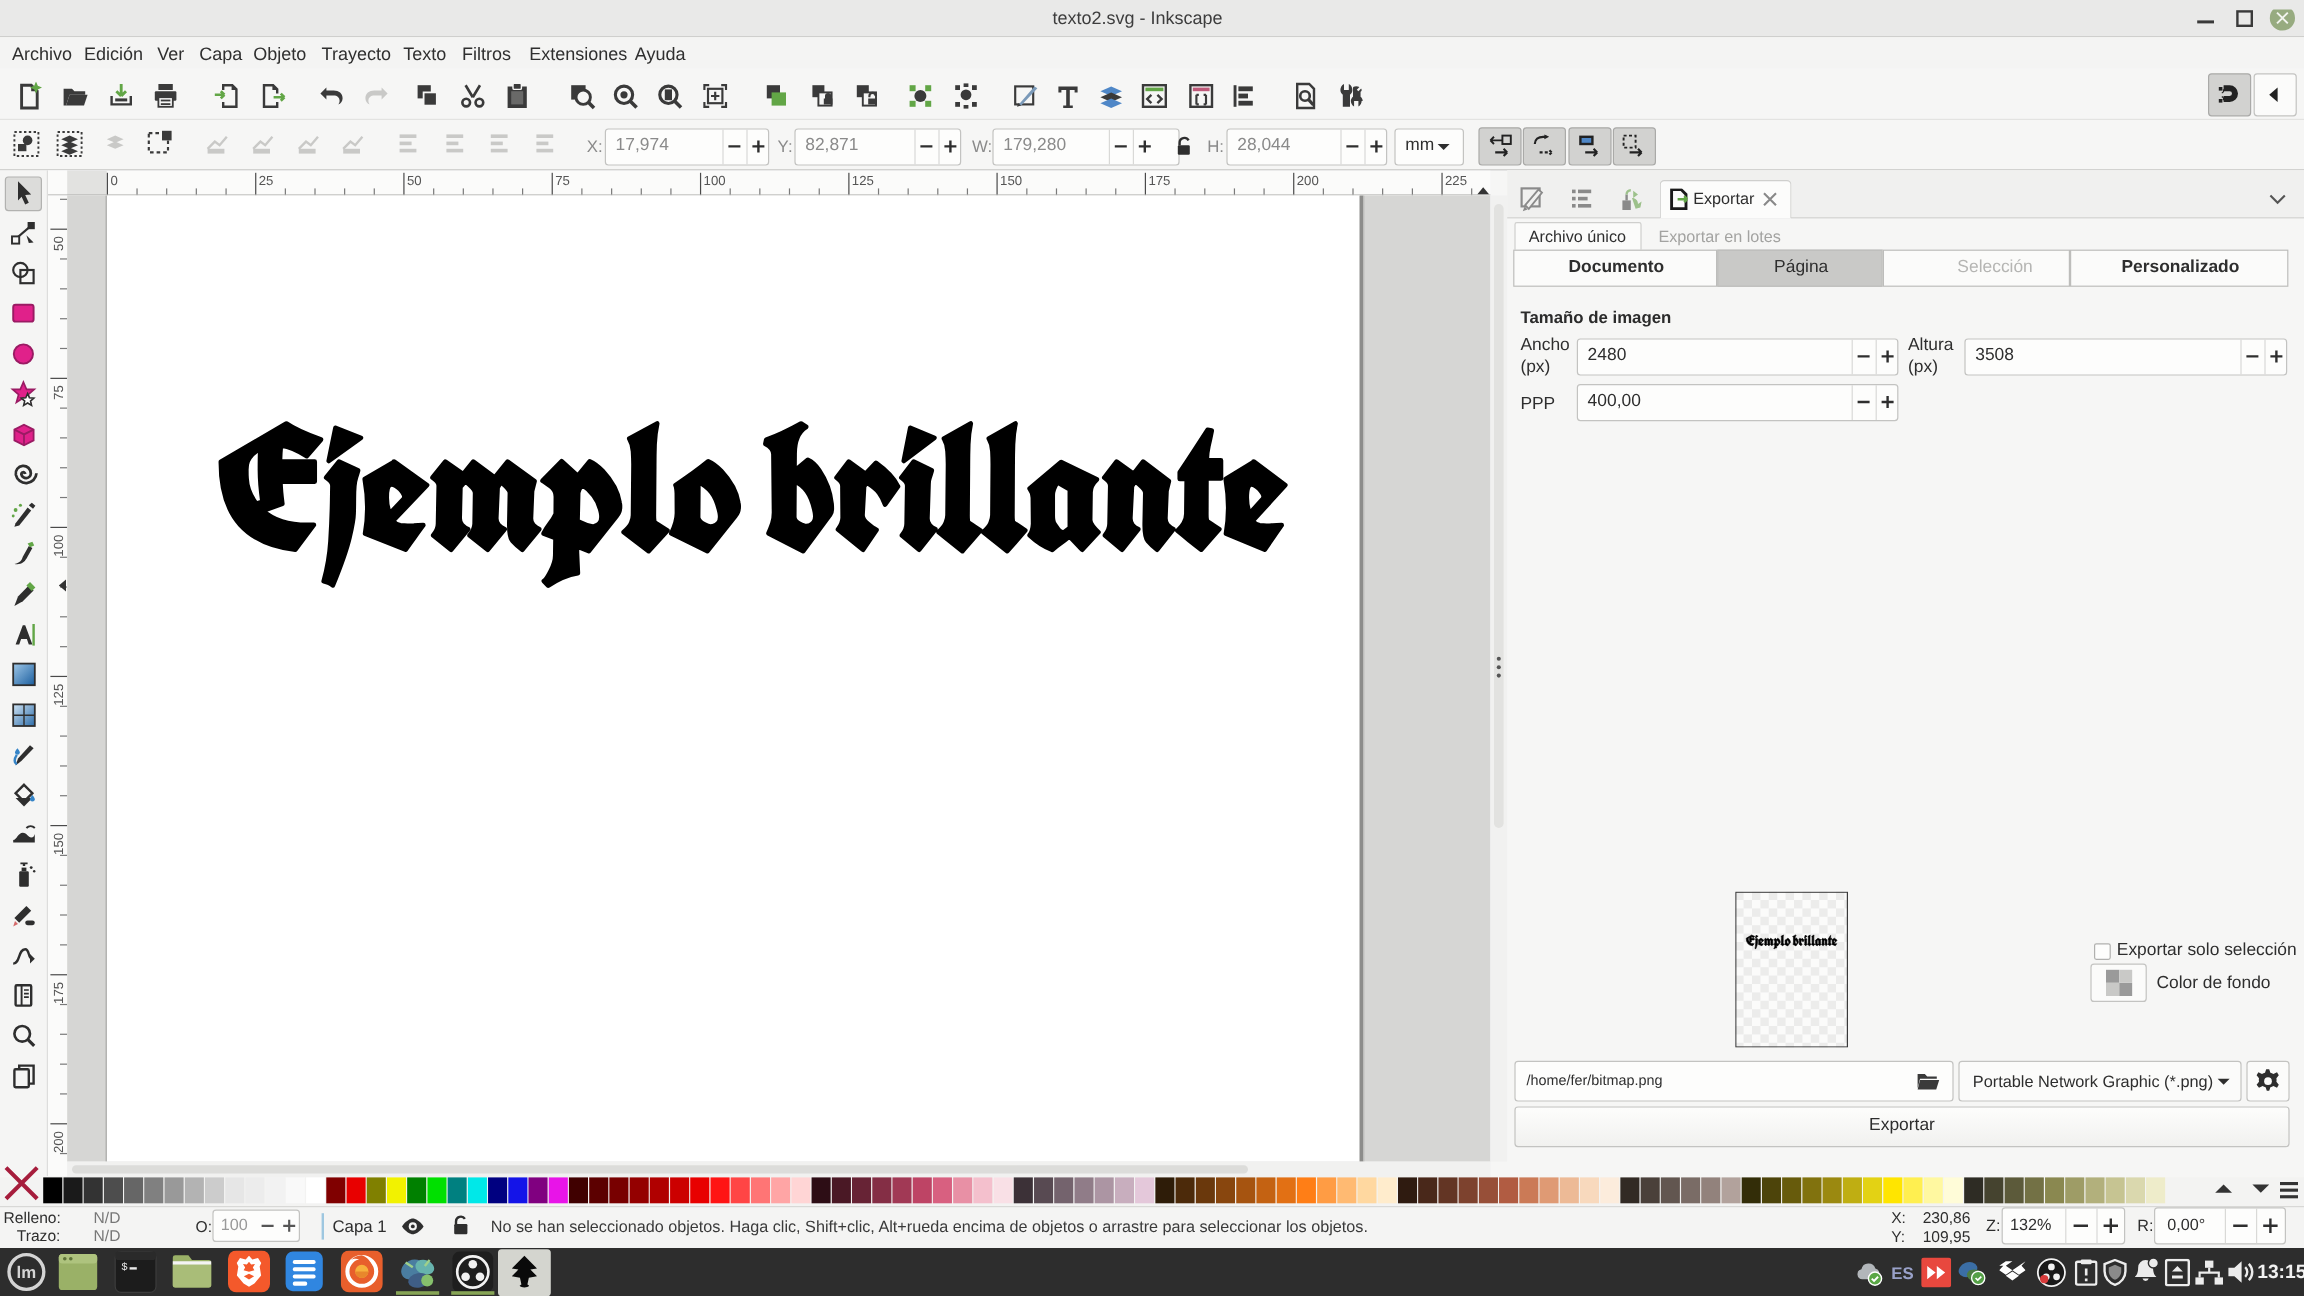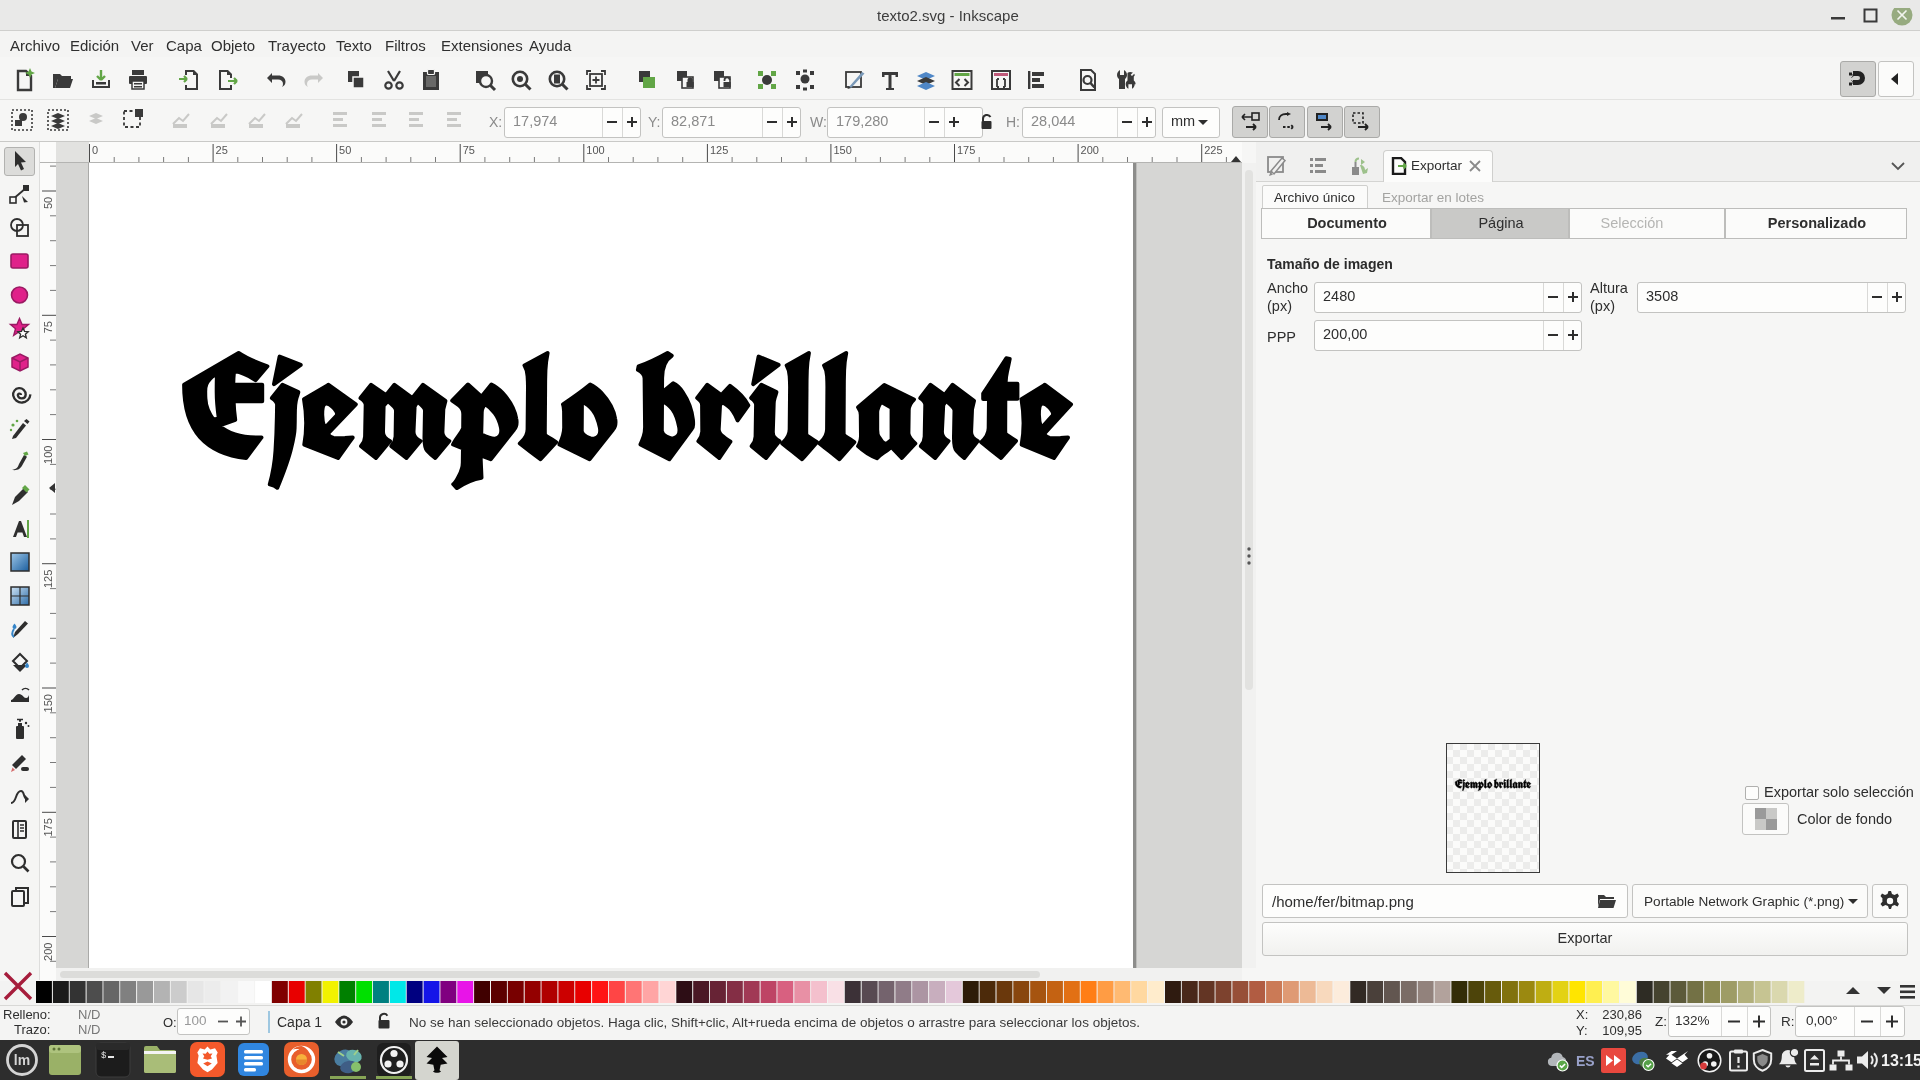--- a/index.html
+++ b/index.html
@@ -588,21 +588,21 @@
     </svg>
 <div class="ab" style="left:1262px;top:185px;width:106px;height:25px;background:#fbfbfa;border:1px solid #cfcfcd;border-radius:2px"></div>
 <div class="ab txt" style="left:1274px;top:190px;font-size:13.5px;color:#2e2e2e;font-weight:normal;">Archivo único</div>
 <div class="ab txt" style="left:1382px;top:190px;font-size:13.5px;color:#a3a3a1;font-weight:normal;">Exportar en lotes</div>
 <div class="ab" style="left:1262px;top:208px;width:170px;height:31px;background:#fbfbfa;border:1px solid #bdbdbb;margin-left:-1px"></div>
 <div class="ab" style="left:1432px;top:208px;width:138px;height:31px;background:#c9c9c7;border:1px solid #bdbdbb;margin-left:-1px"></div>
 <div class="ab" style="left:1570px;top:208px;width:156px;height:31px;background:#fbfbfa;border:1px solid #bdbdbb;margin-left:-1px"></div>
 <div class="ab" style="left:1726px;top:208px;width:182px;height:31px;background:#fbfbfa;border:1px solid #bdbdbb;margin-left:-1px"></div>
 <div class="ab txt" style="left:0px;top:0px;font-size:14.5px;color:#2e2e2e;font-weight:bold;left:1262px;top:215px;width:170px;text-align:center">Documento</div>
 <div class="ab txt" style="left:0px;top:0px;font-size:14.5px;color:#2e2e2e;font-weight:normal;left:1432px;top:215px;width:138px;text-align:center">Página</div>
-<div class="ab txt" style="left:0px;top:0px;font-size:14.5px;color:#b5b5b3;font-weight:normal;left:1570px;top:215px;width:124px;text-align:center">Selección</div>
+<div class="ab txt" style="left:0px;top:0px;font-size:14.5px;color:#b5b5b3;font-weight:normal;left:1570px;top:215px;width:124px;text-align:right">Selección</div>
 <div class="ab txt" style="left:0px;top:0px;font-size:14.5px;color:#2e2e2e;font-weight:bold;left:1726px;top:215px;width:182px;text-align:center">Personalizado</div>
 <div class="ab txt" style="left:1267px;top:256px;font-size:14px;color:#2b2b2b;font-weight:bold;">Tamaño de imagen</div>
 <div class="ab txt" style="left:1267px;top:280px;font-size:14.5px;color:#2e2e2e;font-weight:normal;">Ancho</div>
 <div class="ab txt" style="left:1267px;top:298px;font-size:14.5px;color:#2e2e2e;font-weight:normal;">(px)</div>
 <div class="ab" style="left:1314px;top:282px;width:268px;height:31px;background:#fdfdfc;border:1px solid #c3c3c1;border-radius:3px">
 <div class="ab" style="left:8px;top:5px;font-size:14.5px;color:#2e2e2e">2480</div>
 <div class="ab" style="left:228px;top:0;width:1px;height:29px;background:#d9d9d7"></div>
 <div class="ab" style="left:248px;top:0;width:1px;height:29px;background:#d9d9d7"></div>
 <svg class="ab" style="left:228px;top:0" width="20" height="29" viewBox="0 0 20 29">
         <path d="M5 14h10" stroke="#2e2e2e" stroke-width="2"></path>
@@ -619,21 +619,21 @@
 <div class="ab" style="left:249px;top:0;width:1px;height:29px;background:#d9d9d7"></div>
 <svg class="ab" style="left:229px;top:0" width="20" height="29" viewBox="0 0 20 29">
         <path d="M5 14h10" stroke="#2e2e2e" stroke-width="2"></path>
       </svg>
 <svg class="ab" style="left:249px;top:0" width="20" height="29" viewBox="0 0 20 29">
         <path d="M5 14h10M10 9v10" stroke="#2e2e2e" stroke-width="2"></path>
       </svg>
 </div>
 <div class="ab txt" style="left:1267px;top:329px;font-size:14.5px;color:#2e2e2e;font-weight:normal;">PPP</div>
 <div class="ab" style="left:1314px;top:320px;width:268px;height:31px;background:#fdfdfc;border:1px solid #c3c3c1;border-radius:3px">
-<div class="ab" style="left:8px;top:5px;font-size:14.5px;color:#2e2e2e">200,00</div>
+<div class="ab" style="left:8px;top:5px;font-size:14.5px;color:#2e2e2e">400,00</div>
 <div class="ab" style="left:228px;top:0;width:1px;height:29px;background:#d9d9d7"></div>
 <div class="ab" style="left:248px;top:0;width:1px;height:29px;background:#d9d9d7"></div>
 <svg class="ab" style="left:228px;top:0" width="20" height="29" viewBox="0 0 20 29">
         <path d="M5 14h10" stroke="#2e2e2e" stroke-width="2"></path>
       </svg>
 <svg class="ab" style="left:248px;top:0" width="20" height="29" viewBox="0 0 20 29">
         <path d="M5 14h10M10 9v10" stroke="#2e2e2e" stroke-width="2"></path>
       </svg>
 </div>
 <svg class="ab" style="left:1446px;top:743px" width="94" height="130" viewBox="0 0 94 130">
@@ -780,21 +780,21 @@
 <div class="ab txt" style="left:1764px;top:784px;font-size:14.5px;color:#2e2e2e;font-weight:normal;">Exportar solo selección</div>
 <div class="ab" style="left:1742px;top:803px;width:47px;height:32px;background:#fbfbfa;border:1px solid #c3c3c1;border-radius:3px"></div>
 <svg class="ab" style="left:1755px;top:808px;" width="22" height="22" viewBox="0 0 22 22">
       <rect x="0" y="0" width="11" height="11" fill="#9a9a9a"></rect>
       <rect x="11" y="11" width="11" height="11" fill="#9a9a9a"></rect>
       <rect x="11" y="0" width="11" height="11" fill="#c9c9c7"></rect>
       <rect x="0" y="11" width="11" height="11" fill="#c9c9c7"></rect>
     </svg>
 <div class="ab txt" style="left:1797px;top:811px;font-size:14.5px;color:#2e2e2e;font-weight:normal;">Color de fondo</div>
 <div class="ab" style="left:1262px;top:884px;width:366px;height:34px;background:#fdfdfc;border:1px solid #c3c3c1;border-radius:3px"></div>
-<div class="ab txt" style="left:1272px;top:893px;font-size:15px;color:#2e2e2e;font-weight:normal;">/home/fer/bitmap.png</div>
+<div class="ab txt" style="left:1272px;top:893px;font-size:12px;color:#2e2e2e;font-weight:normal;">/home/fer/bitmap.png</div>
 <svg class="ab" style="left:1597px;top:892px;" width="20" height="18" viewBox="0 0 20 18">
       <path d="M1 3h6l2 2h8v2H3l-2 8z" fill="#3a3a3a"></path>
       <path d="M3 8h16l-2.5 8H1z" fill="#3a3a3a"></path>
     </svg>
 <div class="ab" style="left:1632px;top:884px;width:236px;height:34px;background:#fbfbfa;border:1px solid #c3c3c1;border-radius:3px"></div>
 <div class="ab txt" style="left:1644px;top:894px;font-size:13.6px;color:#2e2e2e;font-weight:normal;text-align:center;">Portable Network Graphic (*.png)</div>
 <svg class="ab" style="left:1847px;top:898px;" width="12" height="8" viewBox="0 0 12 8">
       <path d="M1 1l5 5 5-5z" fill="#2e2e2e"></path>
     </svg>
 <div class="ab" style="left:1872px;top:884px;width:36px;height:34px;background:#fbfbfa;border:1px solid #c3c3c1;border-radius:3px"></div>

